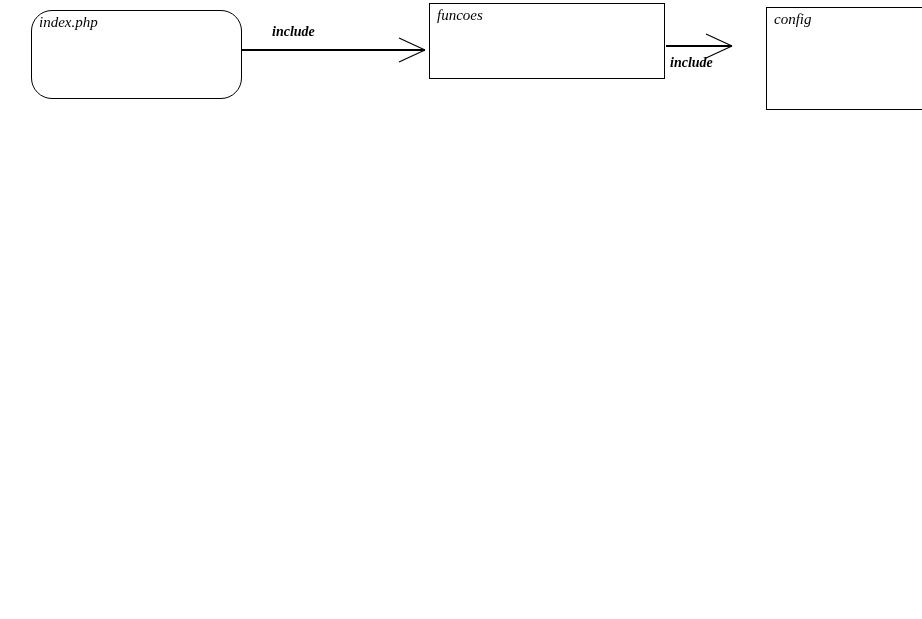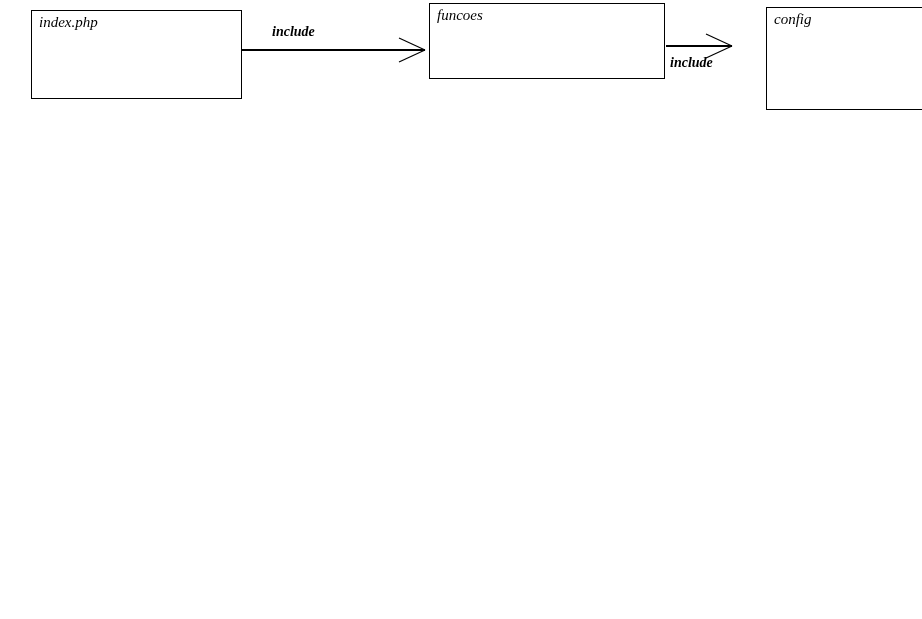--- a/index.html
+++ b/index.html
@@ -50,21 +50,21 @@
     line-height: 16px;
     color: #000000;
     white-space: nowrap;
   }
 </style>
 </head>
 <body>
 
 <div id="canvas" style="width: 922px; height: 619px; background: rgb(255, 255, 255);">
 
-  <div class="node-box" id="node-index" style="left: 31px; top: 10px; width: 211px; height: 89px; border-color: rgb(0, 0, 0);">
+  <div class="node-box" id="node-index" style="left: 31px; top: 10px; width: 211px; height: 89px; border-color: rgb(0, 0, 0); border-radius: 21px;">
     <span class="node-label">index.php</span>
   </div>
 
   <div class="node-box" id="node-funcoes" style="left: 429px; top: 3px; width: 236px; height: 76px; border-color: rgb(0, 0, 0);">
     <span class="node-label">funcoes</span>
   </div>
 
   <div class="node-box" id="node-config" style="left: 740px; top: 7px; width: 175px; height: 103px; border-color: rgb(0, 0, 0); margin-left: 26px;">
     <span class="node-label">config</span>
   </div>

